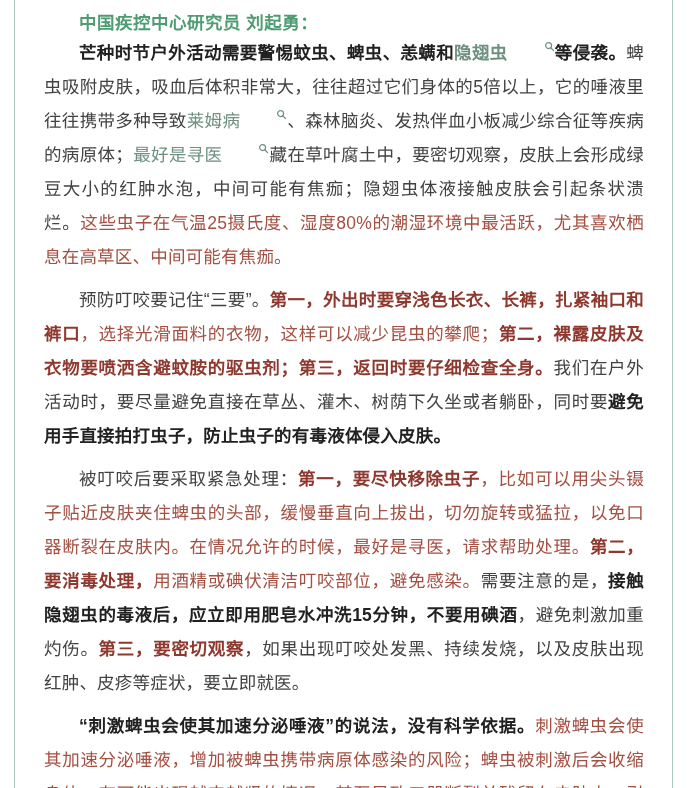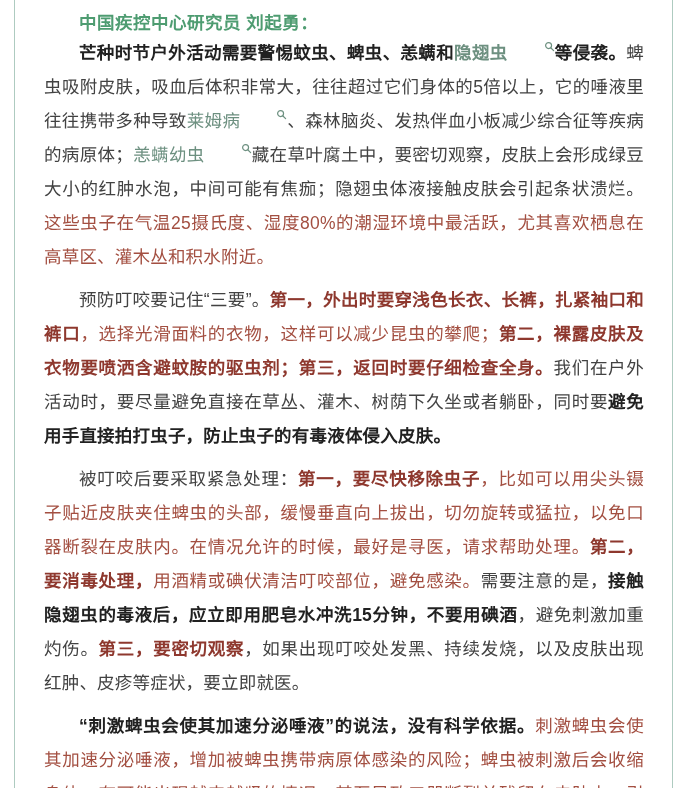--- a/index.html
+++ b/index.html
@@ -62,21 +62,21 @@
 
 <div class="card">
   <h2 class="header">中国疾控中心研究员 刘起勇：</h2>
   <div id="paragraphs">
       <p class="para"><span class="run black-bold">芒种时节户外活动需要警惕蚊虫、蜱虫、恙螨和</span><span class="linkwrap"><span class="run link-bold">隐翅虫</span><span class="search-sup"><svg viewBox="0 0 24 24" fill="none" stroke="currentColor" stroke-width="2.6" stroke-linecap="round">
               <circle cx="10" cy="10" r="6.5"></circle>
               <line x1="15.2" y1="15.2" x2="21" y2="21"></line>
             </svg></span></span><span class="run black-bold">等侵袭。</span><span class="run black">蜱虫吸附皮肤，吸血后体积非常大，往往超过它们身体的5倍以上，它的唾液里往往携带多种导致</span><span class="linkwrap"><span class="run link">莱姆病</span><span class="search-sup"><svg viewBox="0 0 24 24" fill="none" stroke="currentColor" stroke-width="2.6" stroke-linecap="round">
               <circle cx="10" cy="10" r="6.5"></circle>
               <line x1="15.2" y1="15.2" x2="21" y2="21"></line>
-            </svg></span></span><span class="run black">、森林脑炎、发热伴血小板减少综合征等疾病的病原体；</span><span class="linkwrap"><span class="run link">恙螨幼虫</span><span class="search-sup"><svg viewBox="0 0 24 24" fill="none" stroke="currentColor" stroke-width="2.6" stroke-linecap="round">
+            </svg></span></span><span class="run black">、森林脑炎、发热伴血小板减少综合征等疾病的病原体；</span><span class="linkwrap"><span class="run link">最好是寻医</span><span class="search-sup"><svg viewBox="0 0 24 24" fill="none" stroke="currentColor" stroke-width="2.6" stroke-linecap="round">
               <circle cx="10" cy="10" r="6.5"></circle>
               <line x1="15.2" y1="15.2" x2="21" y2="21"></line>
-            </svg></span></span><span class="run black">藏在草叶腐土中，要密切观察，皮肤上会形成绿豆大小的红肿水泡，中间可能有焦痂；隐翅虫体液接触皮肤会引起条状溃烂。</span><span class="run red">这些虫子在气温25摄氏度、湿度80%的潮湿环境中最活跃，尤其喜欢栖息在高草区、灌木丛和积水附近。</span></p>
+            </svg></span></span><span class="run black">藏在草叶腐土中，要密切观察，皮肤上会形成绿豆大小的红肿水泡，中间可能有焦痂；隐翅虫体液接触皮肤会引起条状溃烂。</span><span class="run red">这些虫子在气温25摄氏度、湿度80%的潮湿环境中最活跃，尤其喜欢栖息在高草区、中间可能有焦痂。</span></p>
       <p class="para"><span class="run black">预防叮咬要记住“三要”。</span><span class="run red-bold">第一，外出时要穿浅色长衣、长裤，扎紧袖口和裤口</span><span class="run red">，选择光滑面料的衣物，这样可以减少昆虫的攀爬；</span><span class="run red-bold">第二，裸露皮肤及衣物要喷洒含避蚊胺的驱虫剂；第三，返回时要仔细检查全身。</span><span class="run black">我们在户外活动时，要尽量避免直接在草丛、灌木、树荫下久坐或者躺卧，同时要</span><span class="run black-bold">避免用手直接拍打虫子，防止虫子的有毒液体侵入皮肤。</span></p>
       <p class="para"><span class="run black">被叮咬后要采取紧急处理：</span><span class="run red-bold">第一，要尽快移除虫子</span><span class="run red">，比如可以用尖头镊子贴近皮肤夹住蜱虫的头部，缓慢垂直向上拔出，切勿旋转或猛拉，以免口器断裂在皮肤内。在情况允许的时候，最好是寻医，请求帮助处理。</span><span class="run red-bold">第二，要消毒处理，</span><span class="run red">用酒精或碘伏清洁叮咬部位，避免感染。</span><span class="run black">需要注意的是，</span><span class="run black-bold">接触隐翅虫的毒液后，应立即用肥皂水冲洗15分钟，不要用碘酒</span><span class="run black">，避免刺激加重灼伤。</span><span class="run red-bold">第三，要密切观察</span><span class="run black">，如果出现叮咬处发黑、持续发烧，以及皮肤出现红肿、皮疹等症状，要立即就医。</span></p>
       <p class="para"><span class="run black-bold">“刺激蜱虫会使其加速分泌唾液”的说法，没有科学依据。</span><span class="run red">刺激蜱虫会使其加速分泌唾液，增加被蜱虫携带病原体感染的风险；蜱虫被刺激后会收缩身体，有可能出现越来越紧的情况，甚至导致口器断裂并残留在皮肤内，引起局部炎症、感染等。</span></p>
     </div>
 </div>
 
 </body></html>

